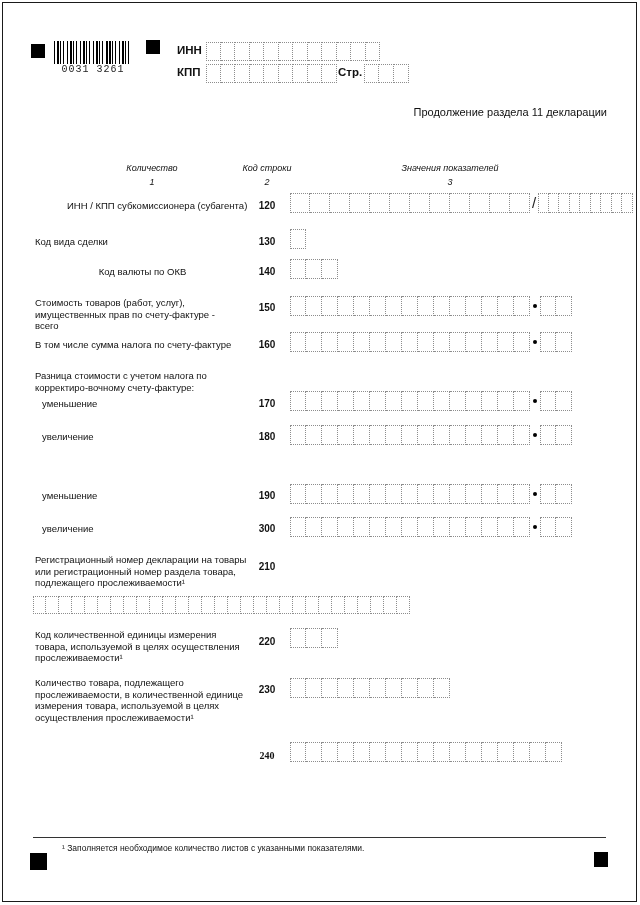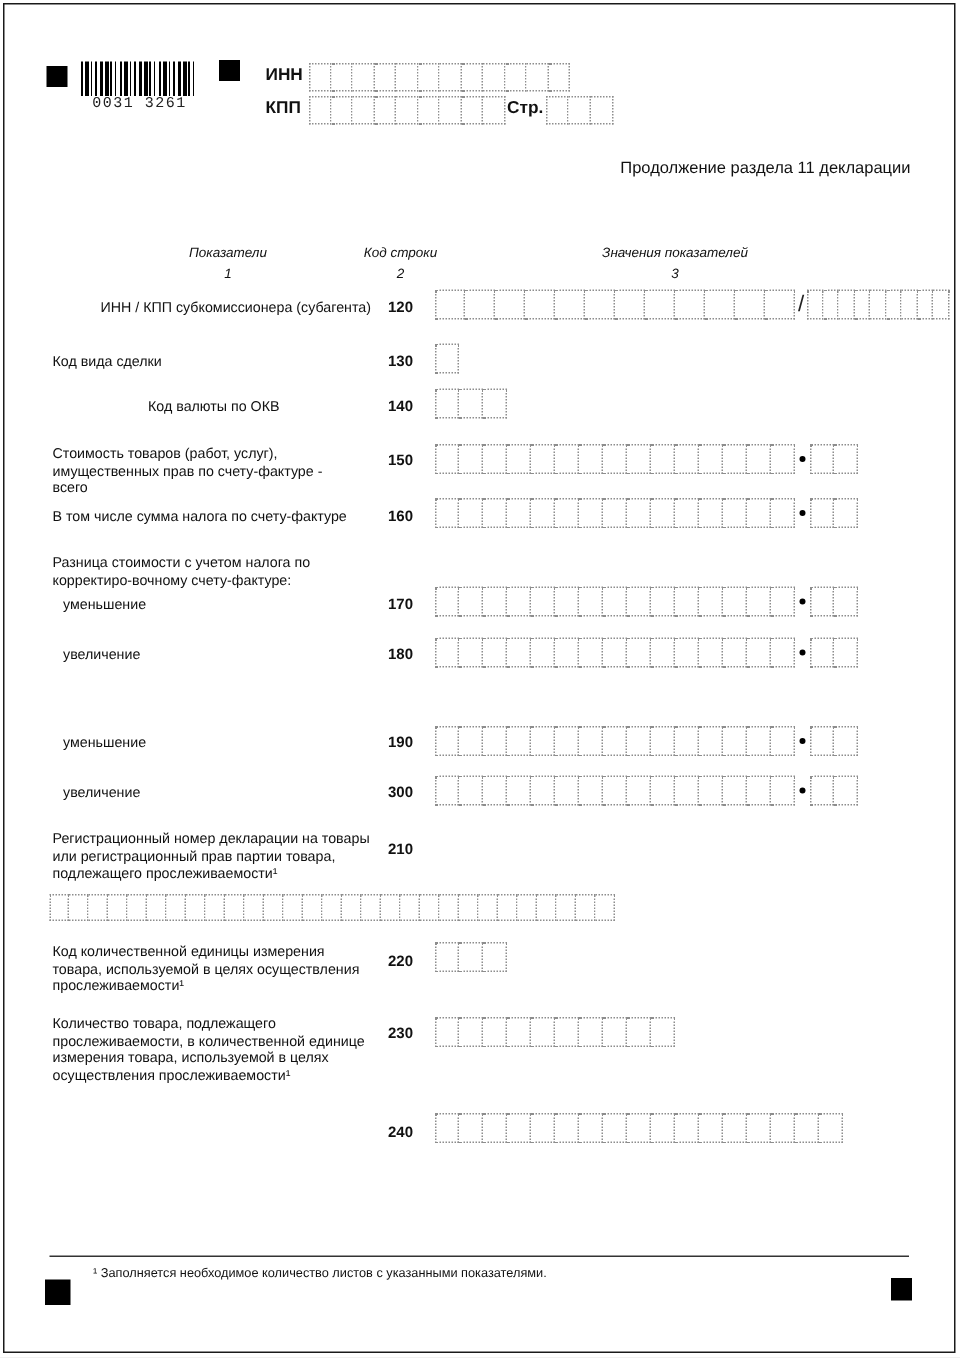--- a/index.html
+++ b/index.html
@@ -88,21 +88,21 @@
   <div class="cellrow topcells" id="f-str" style="left:364px;top:64px;">
       <span class="cellgroup">
         <span class="cell"></span>
         <span class="cell"></span>
         <span class="cell"></span>
       </span>
     </div>
 
   <div id="continuation">Продолжение раздела 11 декларации</div>
 
-  <div class="colhead" style="left:152px;top:163px;">Показатели</div>
+  <div class="colhead" style="left:152px;top:163px;">Количество</div>
   <div class="colhead" style="left:267px;top:163px;">Код строки</div>
   <div class="colhead" style="left:450px;top:163px;">Значения показателей</div>
   <div class="colhead" style="left:152px;top:177px;">1</div>
   <div class="colhead" style="left:267px;top:177px;">2</div>
   <div class="colhead" style="left:450px;top:177px;">3</div>
 
   <div class="rowlabel" style="top:200px;padding-left:32px;">ИНН / КПП субкомиссионера (субагента)</div>
   <div class="rowcode" style="top:200px;">120</div>
   <div class="cellrow" id="f120" style="left:290px;top:193px;">
       <span class="cellgroup">
@@ -309,21 +309,21 @@
         <span class="cell"></span>
         <span class="cell"></span>
       </span>
       <span class="sep-dot"></span>
       <span class="cellgroup">
         <span class="cell"></span>
         <span class="cell"></span>
       </span>
     </div>
 
-  <div class="rowlabel" style="top:554px;">Регистрационный номер декларации на товары или регистрационный прав партии товара, подлежащего прослеживаемости¹</div>
+  <div class="rowlabel" style="top:554px;">Регистрационный номер декларации на товары или регистрационный номер раздела товара, подлежащего прослеживаемости¹</div>
   <div class="rowcode" style="top:561px;">210</div>
   <div class="cellrow" id="f210" style="left:33px;top:596px;">
       <span class="cellgroup">
         <span class="cell"></span>
         <span class="cell"></span>
         <span class="cell"></span>
         <span class="cell"></span>
         <span class="cell"></span>
         <span class="cell"></span>
         <span class="cell"></span>
@@ -372,21 +372,21 @@
         <span class="cell"></span>
         <span class="cell"></span>
         <span class="cell"></span>
         <span class="cell"></span>
         <span class="cell"></span>
         <span class="cell"></span>
         <span class="cell"></span>
       </span>
     </div>
 
-  <div class="rowcode" style="top:750px;">240</div>
+  <div class="rowcode" style="top:750px;font-family:Liberation Serif, serif;">240</div>
   <div class="cellrow" style="left:290px;top:742px;">
       <span class="cellgroup">
         <span class="cell"></span>
         <span class="cell"></span>
         <span class="cell"></span>
         <span class="cell"></span>
         <span class="cell"></span>
         <span class="cell"></span>
         <span class="cell"></span>
         <span class="cell"></span>

